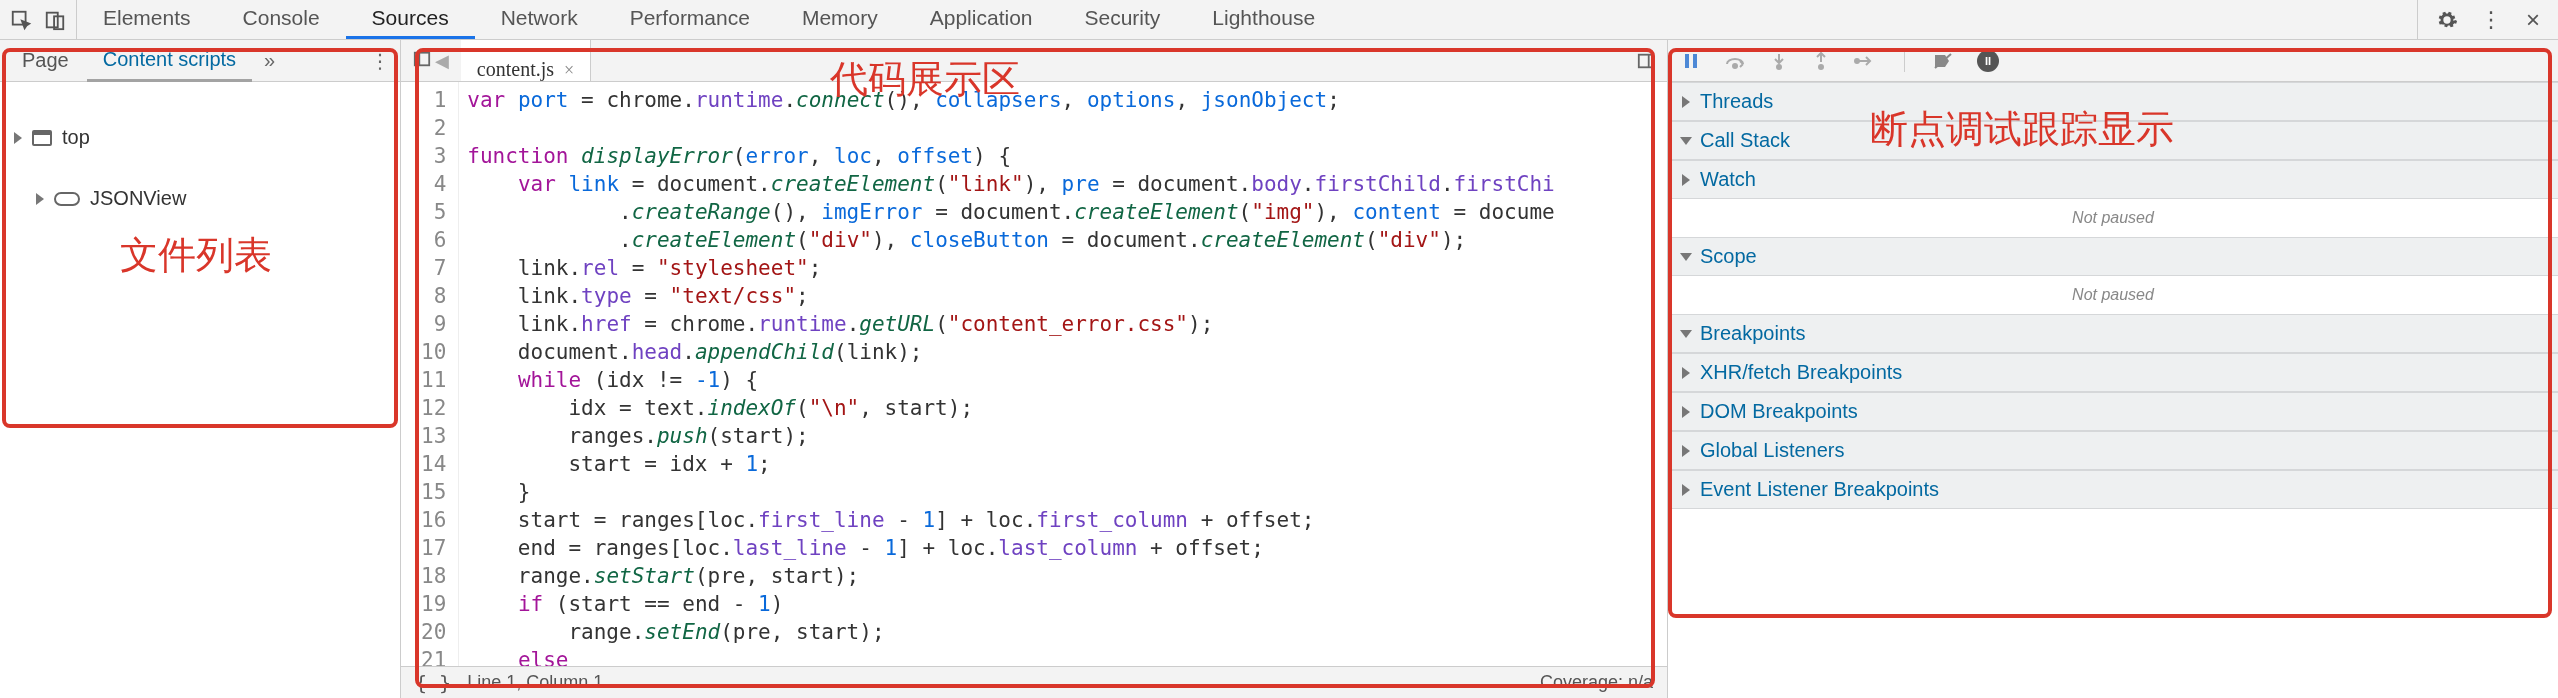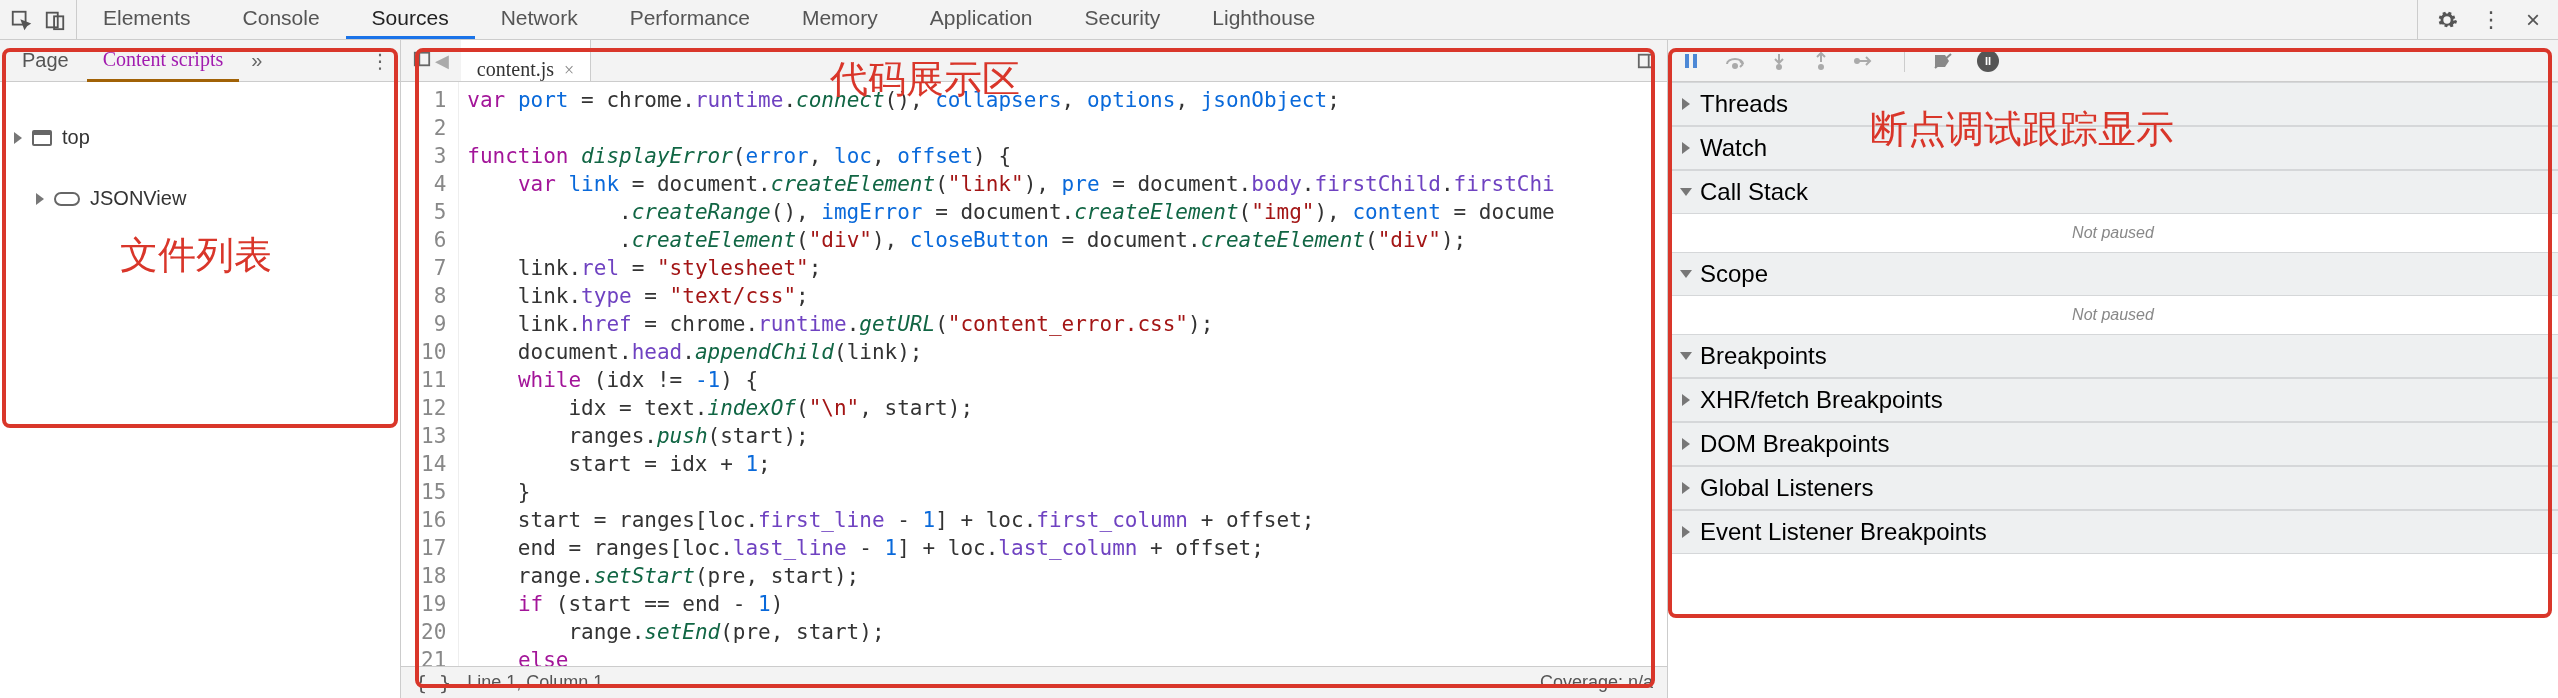--- a/index.html
+++ b/index.html
@@ -72,23 +72,22 @@
     gap: 2px;
     position: relative;
   }
   .tabs2 .stab {
     font-size: 20px;
     padding: 8px 16px;
     color: #555;
     cursor: pointer;
   }
   .tabs2 .stab.active {
-    border-bottom: 3px solid #a16207;
-    color: #a21caf;
-    font-family: Liberation Serif, serif;
+    border-bottom: 3px solid #a3a3a3;
+    color: #0369a1;
   }
   .file-tree {
     padding: 10px 0;
     font-size: 20px;
   }
   .tree-row {
     display: flex;
     align-items: center;
     gap: 10px;
     padding: 4px 14px;
@@ -236,22 +235,22 @@
     color: #fff; font-size: 11px; font-weight: bold;
   }
   .section-head {
     display: flex;
     align-items: center;
     gap: 10px;
     background: #eef0f1;
     border-top: 1px solid #d5d7d9;
     border-bottom: 1px solid #d5d7d9;
     padding: 7px 14px;
-    font-size: 24px;
-    color: #000000;
+    font-size: 20px;
+    color: #0369a1;
     cursor: pointer;
   }
   .section-head.open .chev {
     transform: rotate(90deg);
   }
   .chev {
     width: 0; height: 0;
     border-top: 6px solid transparent;
     border-bottom: 6px solid transparent;
     border-left: 8px solid #777;
@@ -429,27 +428,27 @@
       </span>
       <span>
         <span class="pause-circle">II</span>
       </span>
     </div>
     <div id="dbg-sections">
         <div class="section-head">
           <span class="chev"></span>
           <span>Threads</span>
         </div>
+        <div class="section-head open">
+          <span class="chev"></span>
+          <span>Call Stack</span>
+        </div>
         <div class="section-head">
           <span class="chev"></span>
           <span>Watch</span>
-        </div>
-        <div class="section-head open">
-          <span class="chev"></span>
-          <span>Call Stack</span>
         </div>
         <div class="section-body">Not paused</div>
         <div class="section-head open">
           <span class="chev"></span>
           <span>Scope</span>
         </div>
         <div class="section-body">Not paused</div>
         <div class="section-head open">
           <span class="chev"></span>
           <span>Breakpoints</span>

